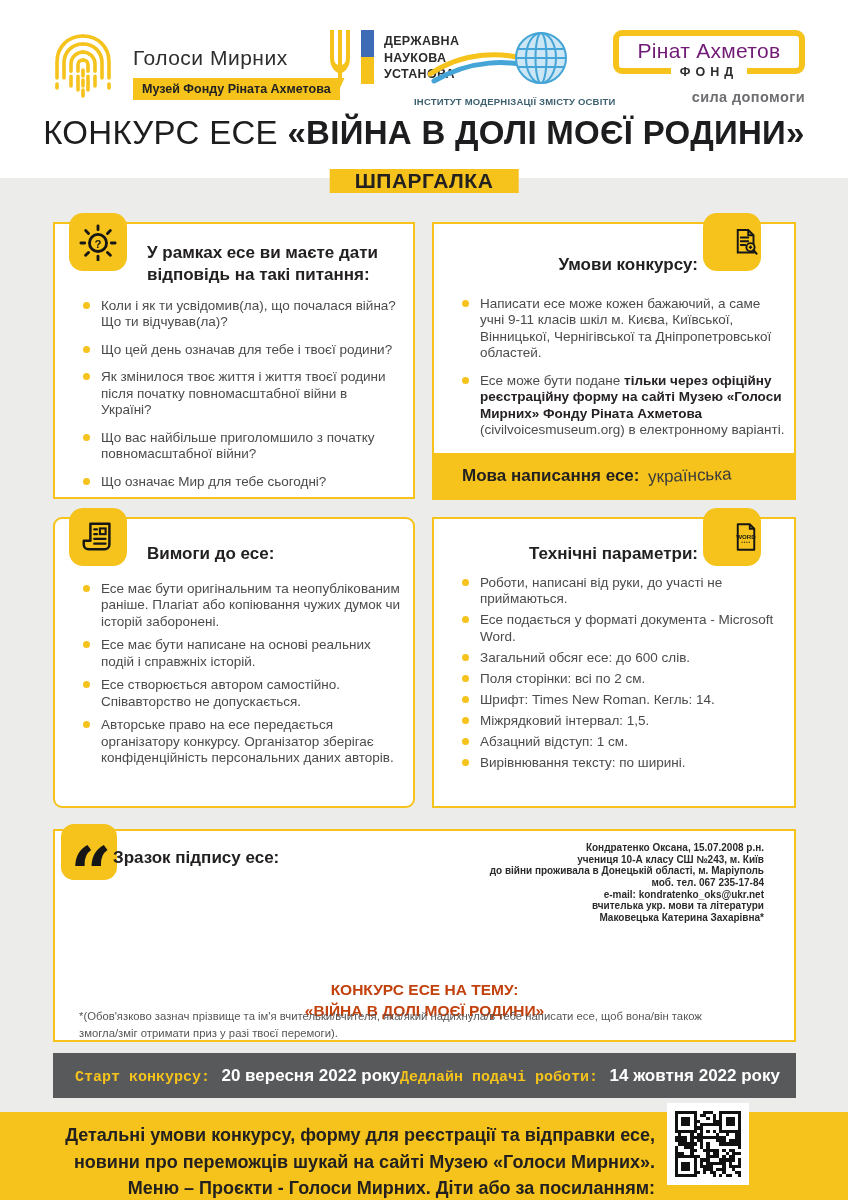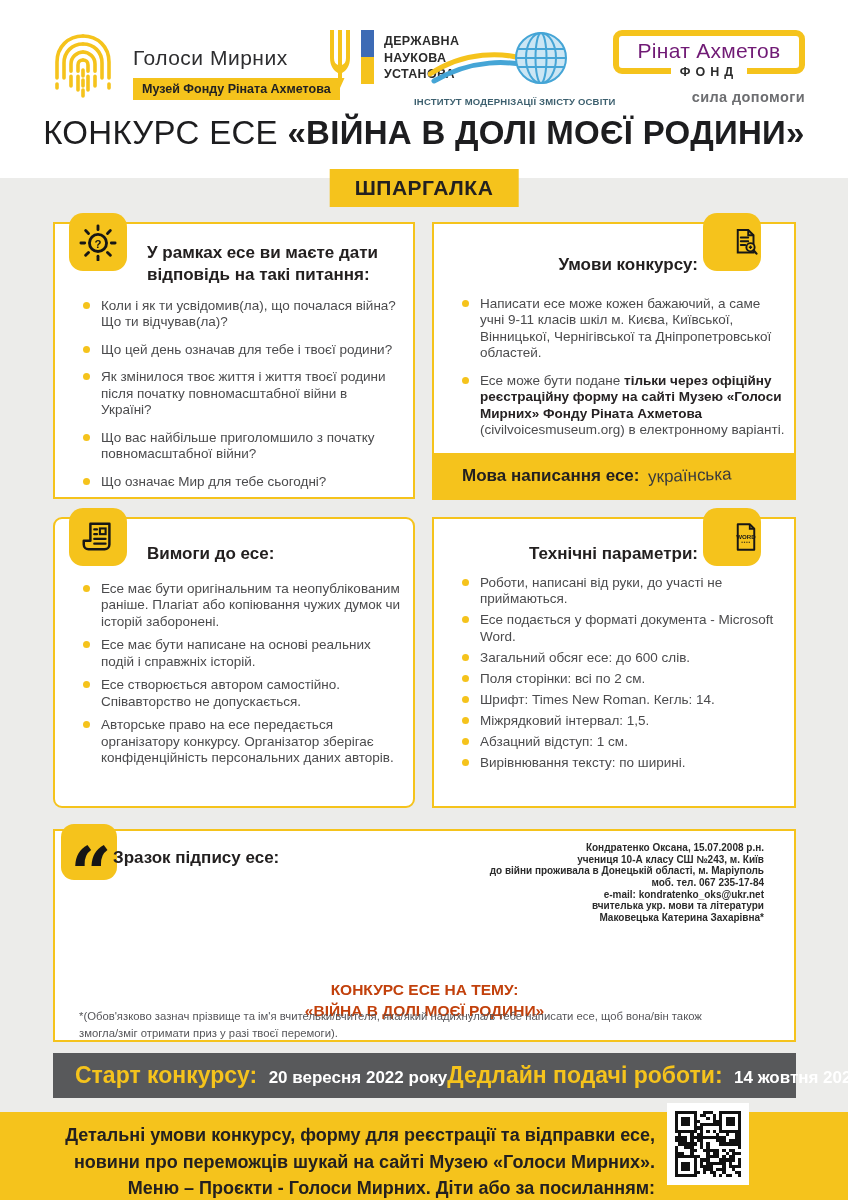--- a/index.html
+++ b/index.html
@@ -31,21 +31,21 @@
     padding:3px 10px 5px;font-size:21px;font-weight:normal;color:#701a75;letter-spacing:.3px;}
   .fund-sub{position:relative;margin-top:-12px;text-align:center;}
   .fund-sub span{background:#fff;padding:0 9px;font-size:12.5px;font-weight:bold;color:#2b2b2b;letter-spacing:5px;}
   .fund-tag{margin-top:9px;text-align:right;font-size:14.5px;font-weight:bold;color:#6D6E71;letter-spacing:.4px;}
 
   .main-title{position:absolute;top:114px;left:0;width:100%;text-align:center;color:#1d1d1f;
     font-size:33px;letter-spacing:.3px;white-space:nowrap;}
   .main-title .light{font-weight:400;}
   .main-title .strong{font-weight:bold;}
   .ribbon{position:absolute;top:169px;left:50%;transform:translateX(-50%);background:var(--accent);
-    color:#232020;font-size:21px;font-weight:bold;padding:7px 25px;letter-spacing:.5px;z-index:3;}
+    color:#232020;font-size:21px;font-weight:bold;padding:0 25px;letter-spacing:.5px;z-index:3;}
 
   
   .card{position:absolute;background:#fff;border:2px solid var(--accent);}
   .card-questions{left:53px;top:222px;width:362px;height:277px;}
   .card-conditions{left:432px;top:222px;width:364px;height:278px;}
   .card-requirements{left:53px;top:517px;width:362px;height:291px;border-radius:9px;}
   .card-technical{left:432px;top:517px;width:364px;height:291px;}
   .card-sample{left:53px;top:829px;width:743px;height:213px;}
 
   .icon-badge{position:absolute;width:58px;height:58px;background:var(--accent);border-radius:14px;
@@ -84,21 +84,21 @@
     color:#2b2b2b;line-height:1.17;}
   .theme{position:absolute;left:0;width:100%;text-align:center;font-weight:bold;color:#c2410c;font-size:15.5px;margin-top:20px;}
   .theme-1{top:130px;}
   .theme-2{top:151px;}
   .footnote{position:absolute;left:24px;top:177px;width:640px;font-size:11.3px;color:#56565a;line-height:1.5;}
 
   
   .timeline{position:absolute;left:53px;top:1053px;width:743px;height:45px;background:var(--darkbar);
     display:flex;align-items:center;justify-content:space-between;padding:0 22px;}
   .tl-group{white-space:nowrap;}
-  .tl-label{color:var(--accent);font-size:23px;font-weight:bold;}
+  .tl-label{color:var(--accent);font-size:15px;font-weight:bold;font-family:Liberation Mono, monospace;}
   .tl-value{color:#fff;font-size:17px;font-weight:bold;margin-left:7px;}
   .tl-dot{width:17px;height:17px;border-radius:50%;background:var(--accent);}
 
   
   .footer{position:absolute;left:0;top:1112px;width:100%;height:88px;background:var(--accent);}
   .footer-text{position:absolute;left:0;top:10px;width:655px;text-align:right;
     font-size:18px;font-weight:bold;color:#232020;line-height:1.48;}
   .qr-box{position:absolute;left:667px;top:-9px;width:82px;height:82px;background:#fff;
     display:flex;align-items:center;justify-content:center;}
   .qr-grid{display:grid;grid-template-columns:repeat(21,3.2px);grid-auto-rows:3.2px;}

